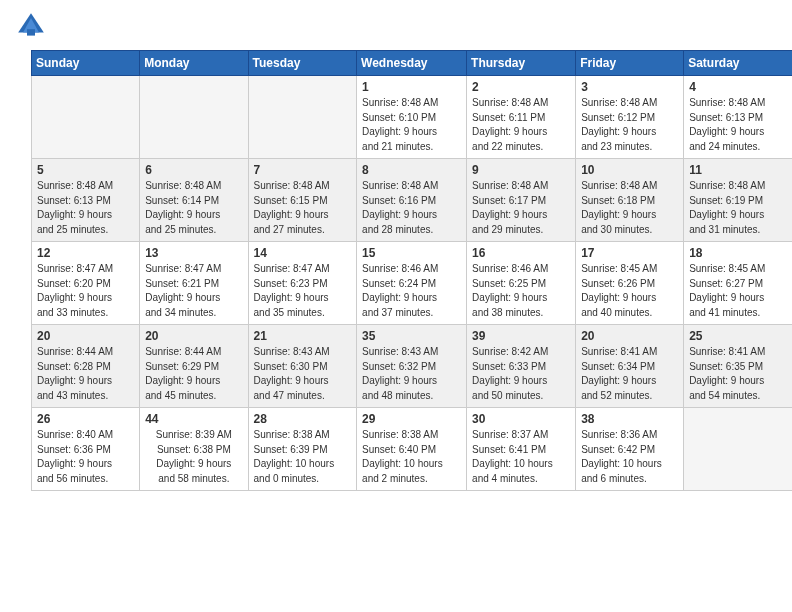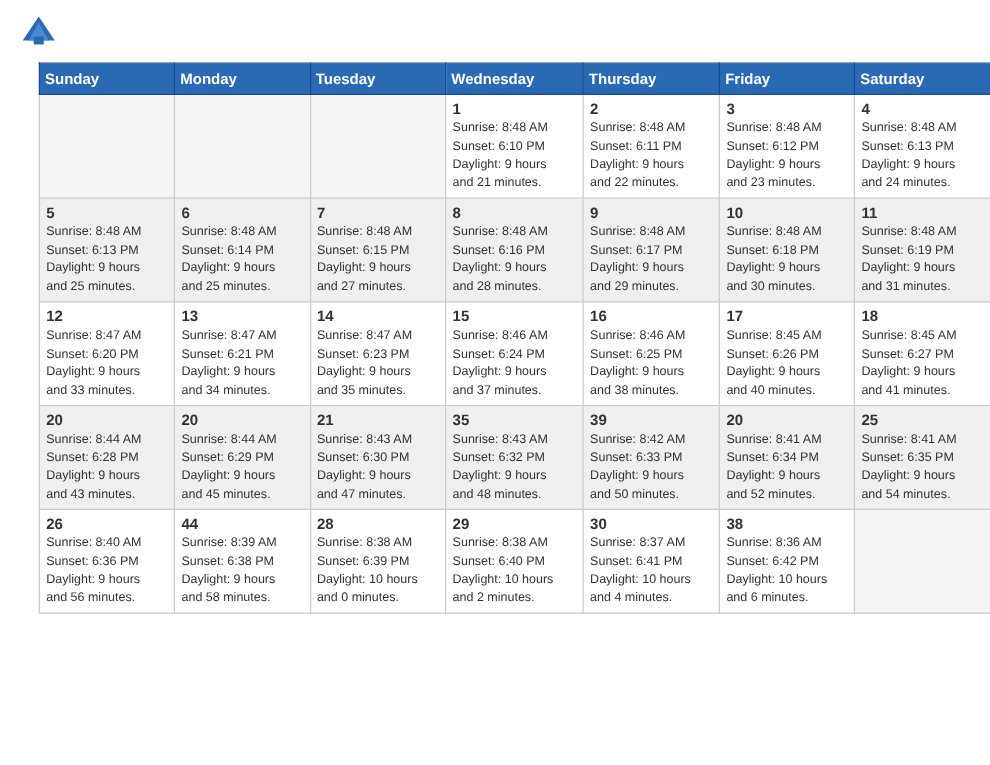--- a/index.html
+++ b/index.html
@@ -324,21 +324,21 @@
         <tr>
           <td>
             <span class="day-num">26</span>
             <div class="day-info" style="white-space: pre-line;">Sunrise: 8:40 AM
 Sunset: 6:36 PM
 Daylight: 9 hours
 and 56 minutes.</div>
           </td>
           <td>
             <span class="day-num">44</span>
-            <div class="day-info" style="white-space: pre-line;">Sunrise: 8:39 AM
+            <div class="day-info" style="white-space: pre-line; text-align: center;">Sunrise: 8:39 AM
 Sunset: 6:38 PM
 Daylight: 9 hours
 and 58 minutes.</div>
           </td>
           <td>
             <span class="day-num">28</span>
             <div class="day-info" style="white-space: pre-line;">Sunrise: 8:38 AM
 Sunset: 6:39 PM
 Daylight: 10 hours
 and 0 minutes.</div>

